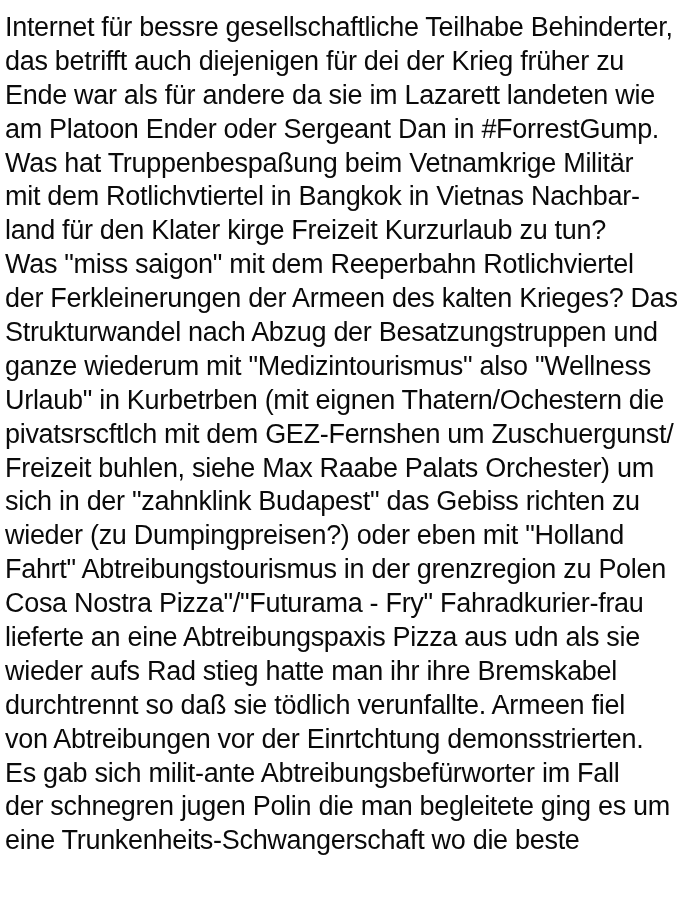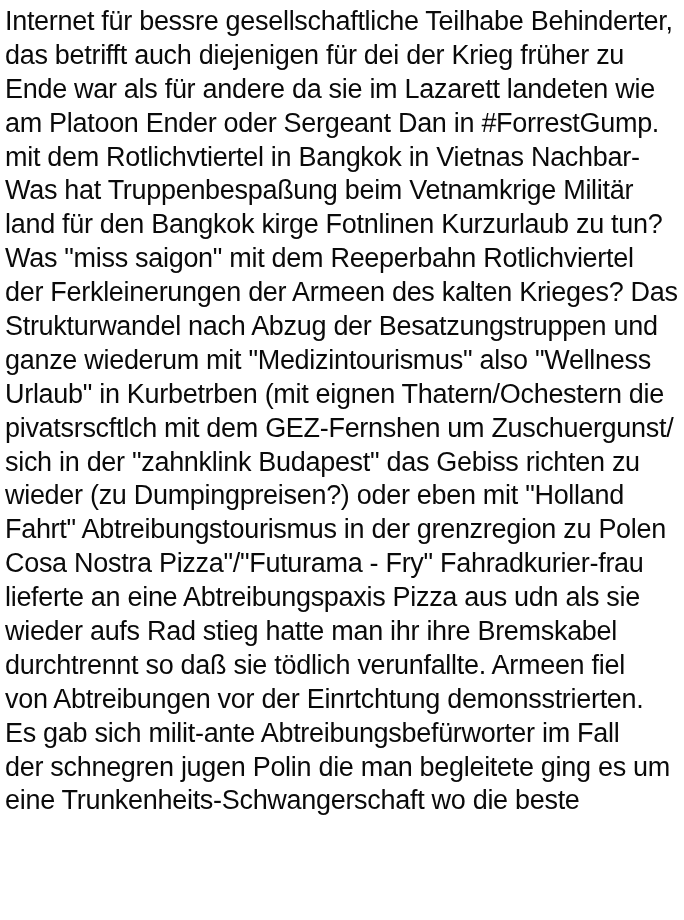--- a/index.html
+++ b/index.html
@@ -10,45 +10,46 @@
   body {
     width: 684px;
     height: 920px;
     overflow: hidden;
     font-family: "Liberation Sans", "DejaVu Sans", sans-serif;
   }
   .text-block {
     color: #0a0a0a;
     font-size: 27px;
     line-height: 33.9px;
-    padding: 5px 2px 0 5px;
+    padding: 11px 2px 0 5px;
     letter-spacing: -0.3px;
   }
   .text-line {
     white-space: pre;
     height: 33.9px;
   }
 </style>
 </head>
 <body>
 
 <div class="text-block">
   <div class="text-line">Internet für bessre gesellschaftliche Teilhabe Behinderter,</div>
   <div class="text-line">das betrifft auch diejenigen für dei der Krieg früher zu</div>
   <div class="text-line">Ende war als für andere da sie im Lazarett landeten wie</div>
   <div class="text-line">am Platoon Ender oder Sergeant Dan in #ForrestGump.</div>
+  <div class="text-line">Was hat Truppenbespaßung beim Vetnamkrige Militär</div>
   <div class="text-line">mit dem Rotlichvtiertel in Bangkok in Vietnas Nachbar-</div>
-  <div class="text-line">Was hat Truppenbespaßung beim Vetnamkrige Militär</div>
-  <div class="text-line">land für den Bangkok kirge Fotnlinen Kurzurlaub zu tun?</div>
+  <div class="text-line">land für den Klater kirge Freizeit Kurzurlaub zu tun?</div>
   <div class="text-line">Was "miss saigon" mit dem Reeperbahn Rotlichviertel</div>
   <div class="text-line">der Ferkleinerungen der Armeen des kalten Krieges? Das</div>
   <div class="text-line">Strukturwandel nach Abzug der Besatzungstruppen und</div>
   <div class="text-line">ganze wiederum mit "Medizintourismus" also "Wellness</div>
   <div class="text-line">Urlaub" in Kurbetrben (mit eignen Thatern/Ochestern die</div>
   <div class="text-line">pivatsrscftlch mit dem GEZ-Fernshen um Zuschuergunst/</div>
+  <div class="text-line">Freizeit buhlen, siehe Max Raabe Palats Orchester) um</div>
   <div class="text-line">sich in der "zahnklink Budapest" das Gebiss richten zu</div>
   <div class="text-line">wieder (zu Dumpingpreisen?) oder eben mit "Holland</div>
   <div class="text-line">Fahrt" Abtreibungstourismus in der grenzregion zu Polen</div>
   <div class="text-line">Cosa Nostra Pizza"/"Futurama - Fry" Fahradkurier-frau</div>
   <div class="text-line">lieferte an eine Abtreibungspaxis Pizza aus udn als sie</div>
   <div class="text-line">wieder aufs Rad stieg hatte man ihr ihre Bremskabel</div>
   <div class="text-line">durchtrennt so daß sie tödlich verunfallte. Armeen fiel</div>
   <div class="text-line">von Abtreibungen vor der Einrtchtung demonsstrierten.</div>
   <div class="text-line">Es gab sich milit-ante Abtreibungsbefürworter im Fall</div>
   <div class="text-line">der schnegren jugen Polin die man begleitete ging es um</div>

